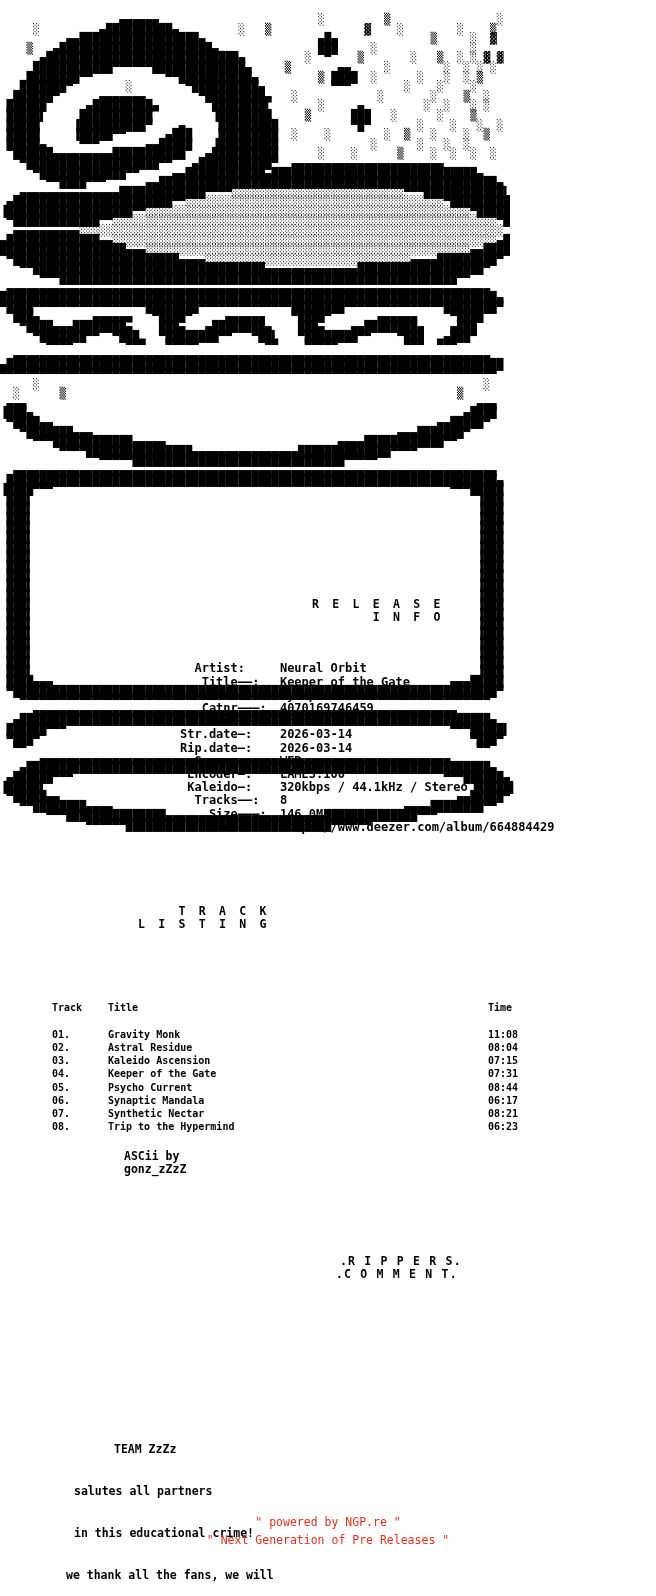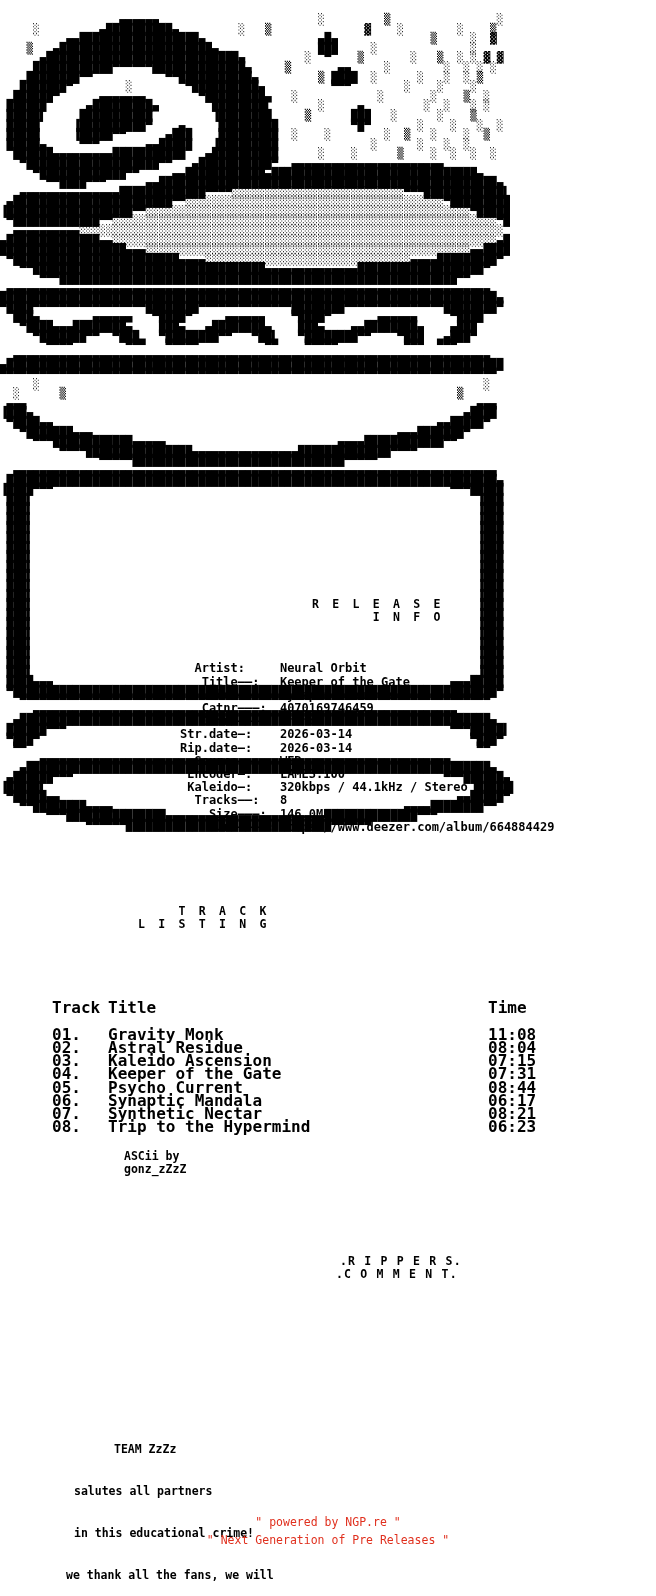--- a/index.html
+++ b/index.html
@@ -88,21 +88,21 @@
 
   #track-table {
     left: 52px;
     top: 975px;
     width: 492px;
   }
   #track-table table {
     border-collapse: collapse;
     width: 492px;
     font-family: "DejaVu Sans Mono", "Liberation Mono", monospace;
-    font-size: 16px;
+    font-size: 10px;
     line-height: 13.2px;
     font-weight: bold;
   }
   #track-table td, #track-table th {
     padding: 0;
     text-align: left;
     font-weight: bold;
     white-space: pre;
   }
   #track-table td.num { width: 56px; }

